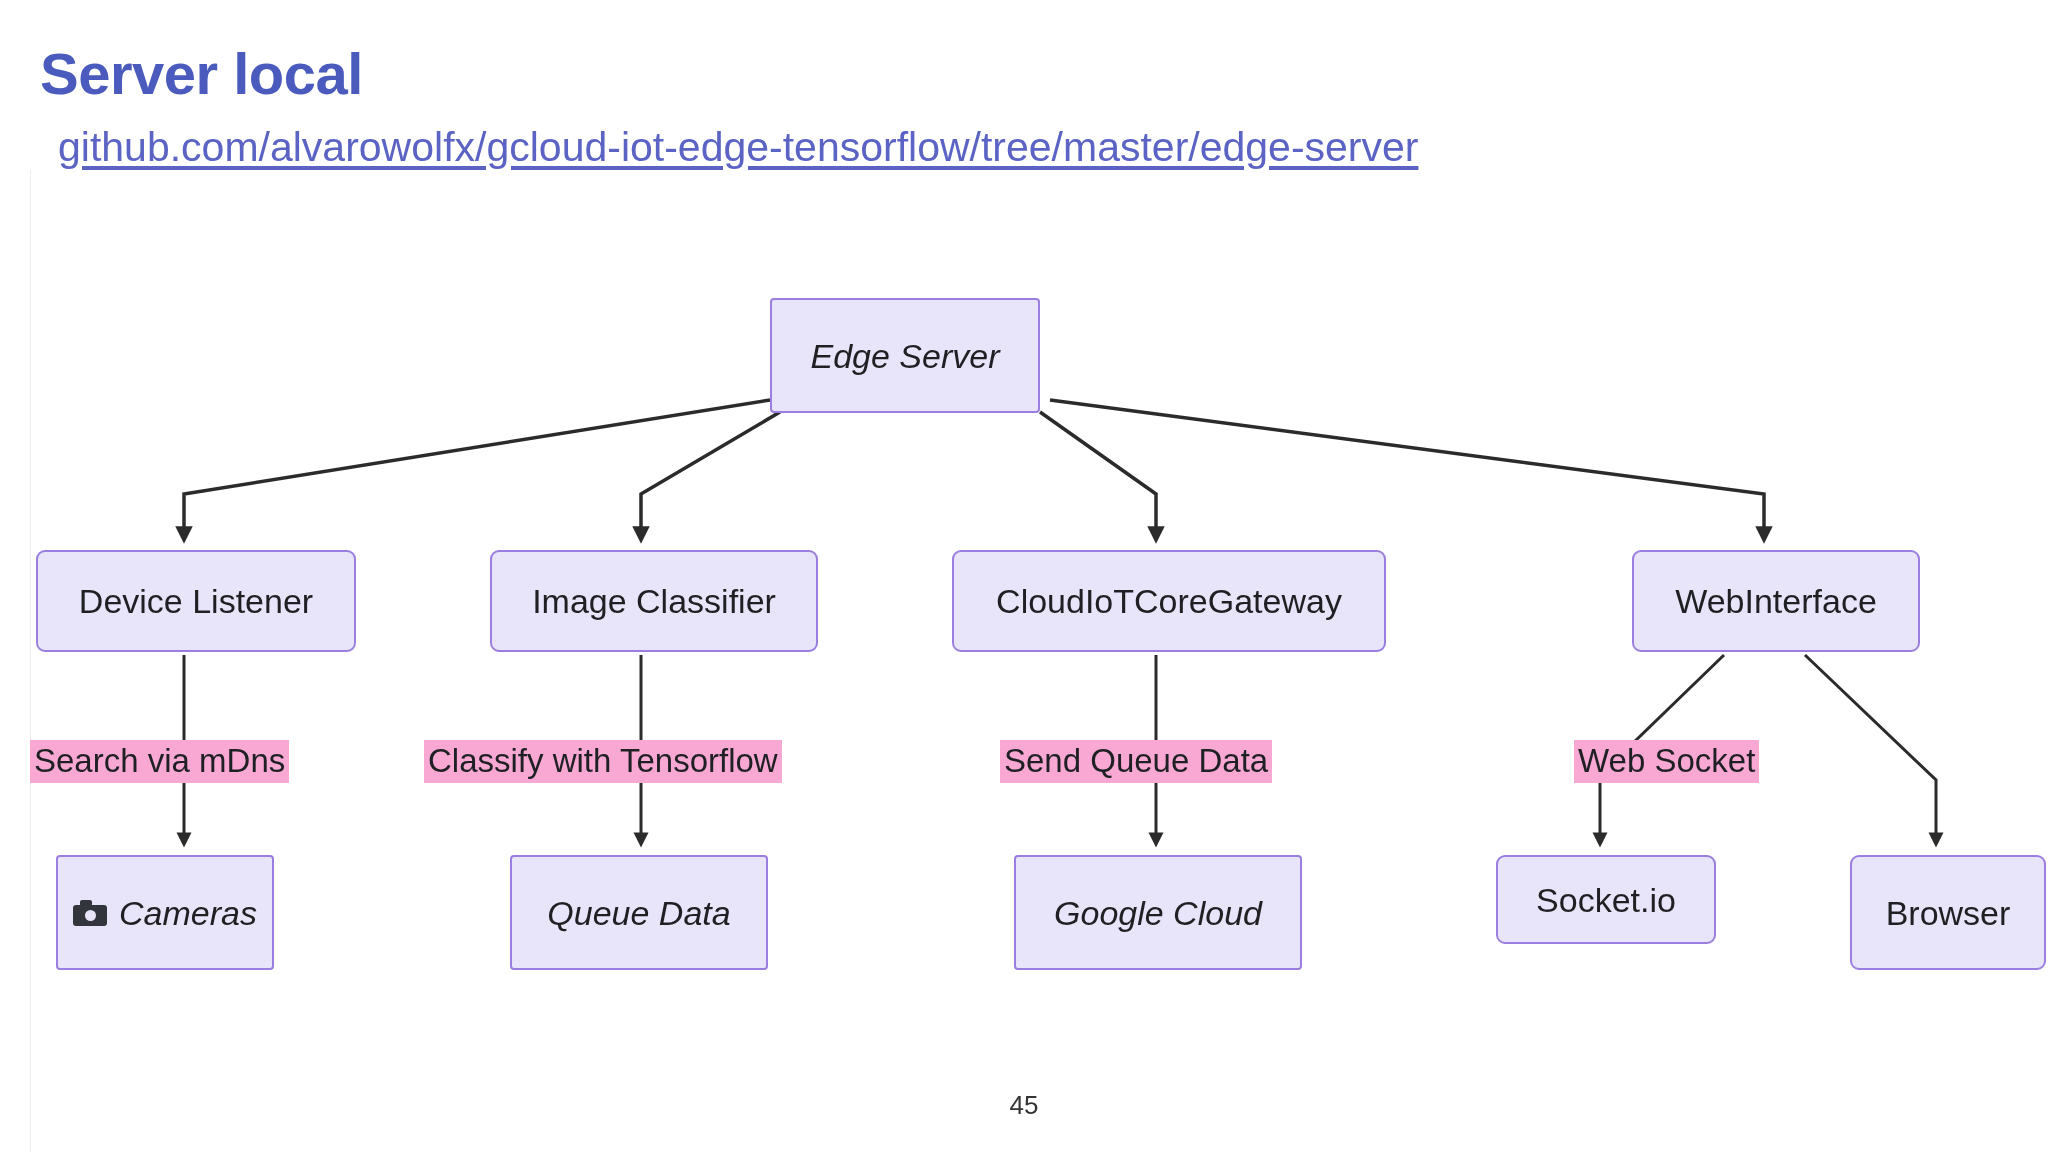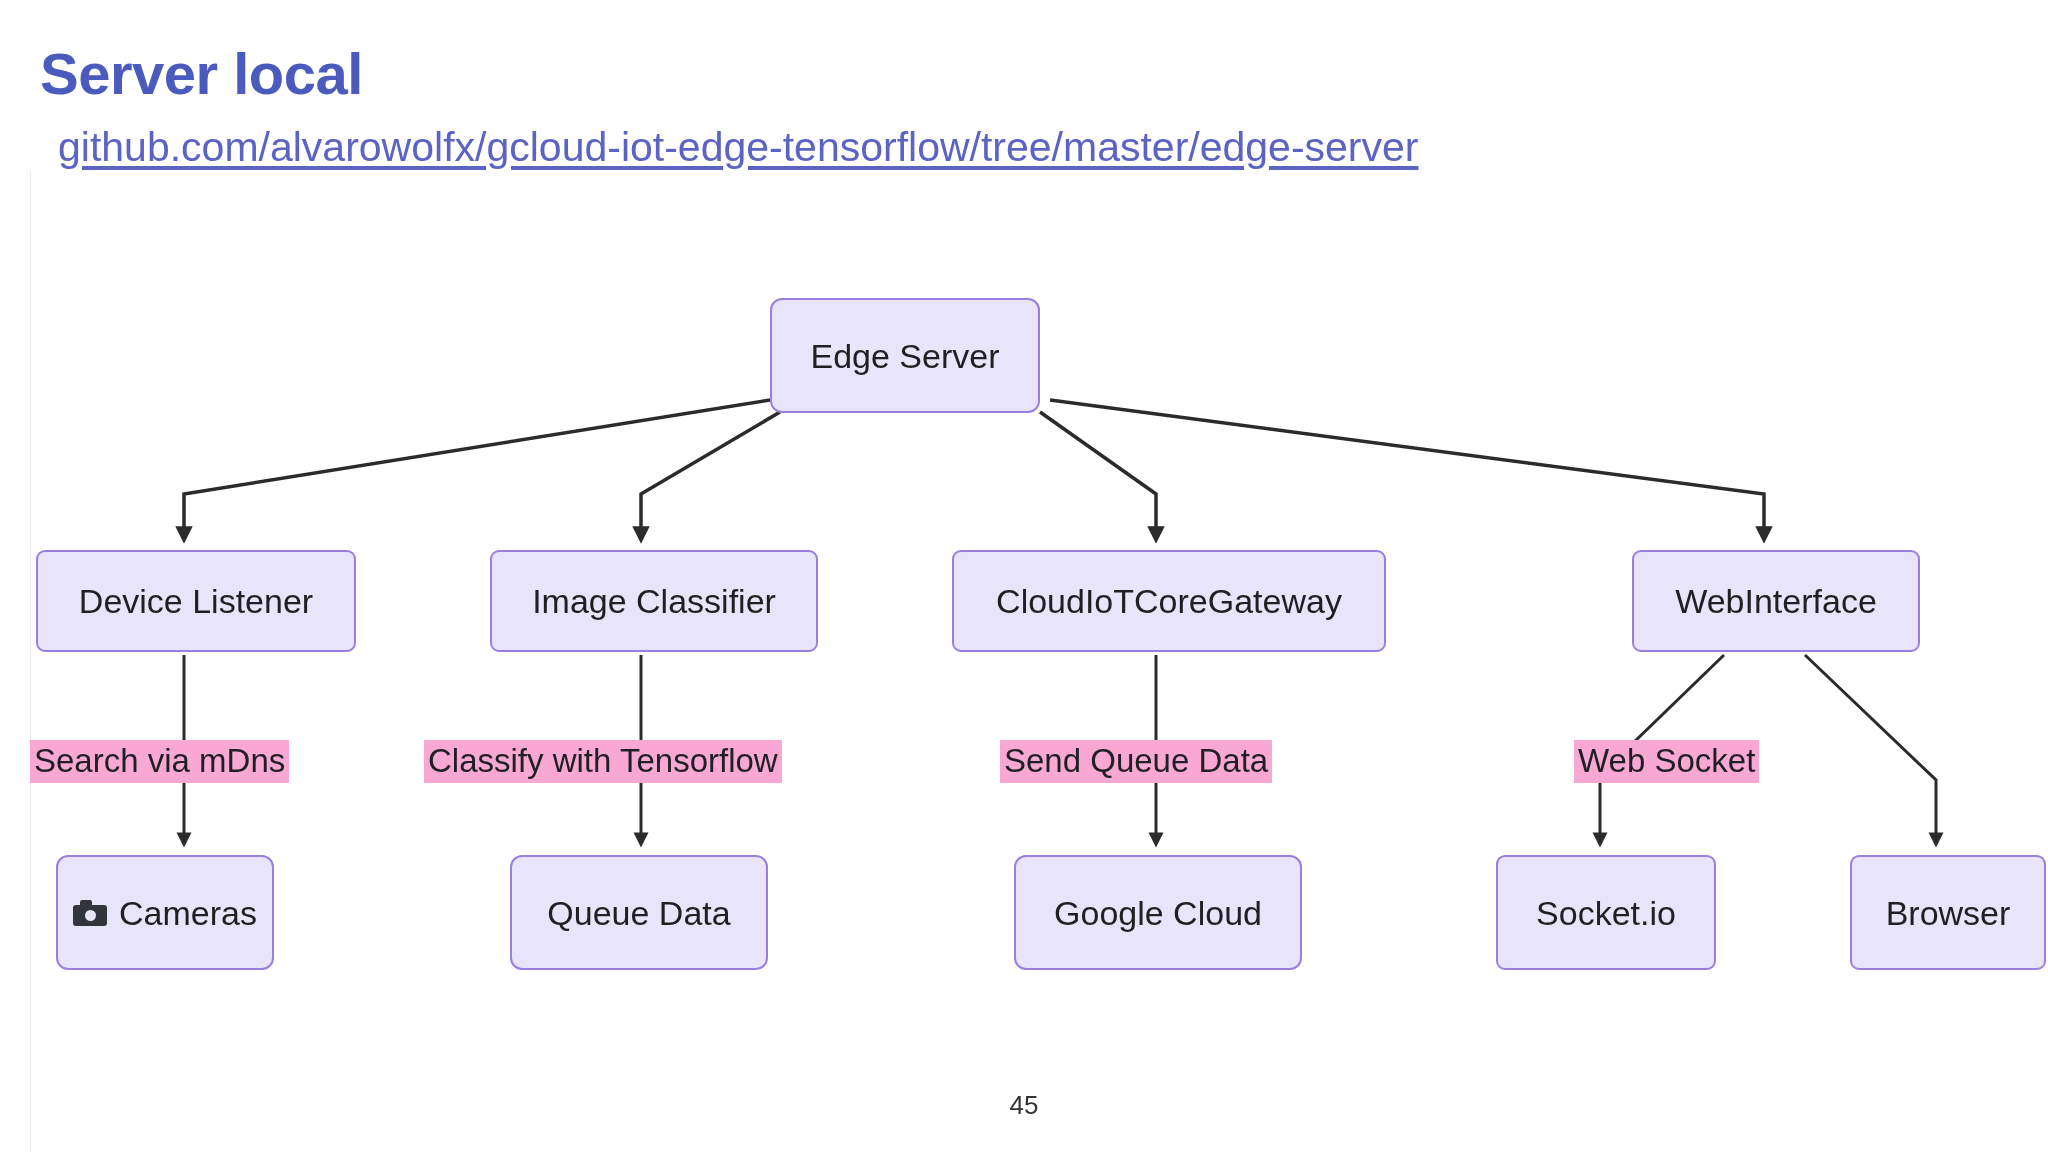--- a/index.html
+++ b/index.html
@@ -82,21 +82,21 @@
     background: #e8e4f9;
     border: 2px solid #9a7ee0;
     display: flex;
     align-items: center;
     justify-content: center;
     color: #1f2024;
     font-size: 34px;
     white-space: nowrap;
   }
   .node.rounded { border-radius: 9px; margin-left: 12px; }
-  .node.sharp   { border-radius: 12px; }
+  .node.sharp   { border-radius: 4px; font-style: italic; }
 
   .node .node-label { line-height: 1; }
 
   .cam-icon {
     display: inline-block;
     width: 34px;
     height: 26px;
     margin-right: 12px;
     position: relative;
     vertical-align: middle;
@@ -208,21 +208,21 @@
   </div>
 
   <div class="node sharp" style="left:510px; top:855px; width:258px; height:115px;">
     <span class="node-label">Queue Data</span>
   </div>
 
   <div class="node sharp" style="left:1014px; top:855px; width:288px; height:115px;">
     <span class="node-label">Google Cloud</span>
   </div>
 
-  <div class="node rounded" style="left:1484px; top:855px; width:220px; height:115px;text-align:right;">
+  <div class="node rounded" style="left:1484px; top:855px; width:220px; height:89px;text-align:right;">
     <span class="node-label">Socket.io</span>
   </div>
 
   <div class="node rounded" style="left:1838px; top:855px; width:196px; height:115px;">
     <span class="node-label">Browser</span>
   </div>
 
 </div>
 
 <div id="page-number">45</div>

